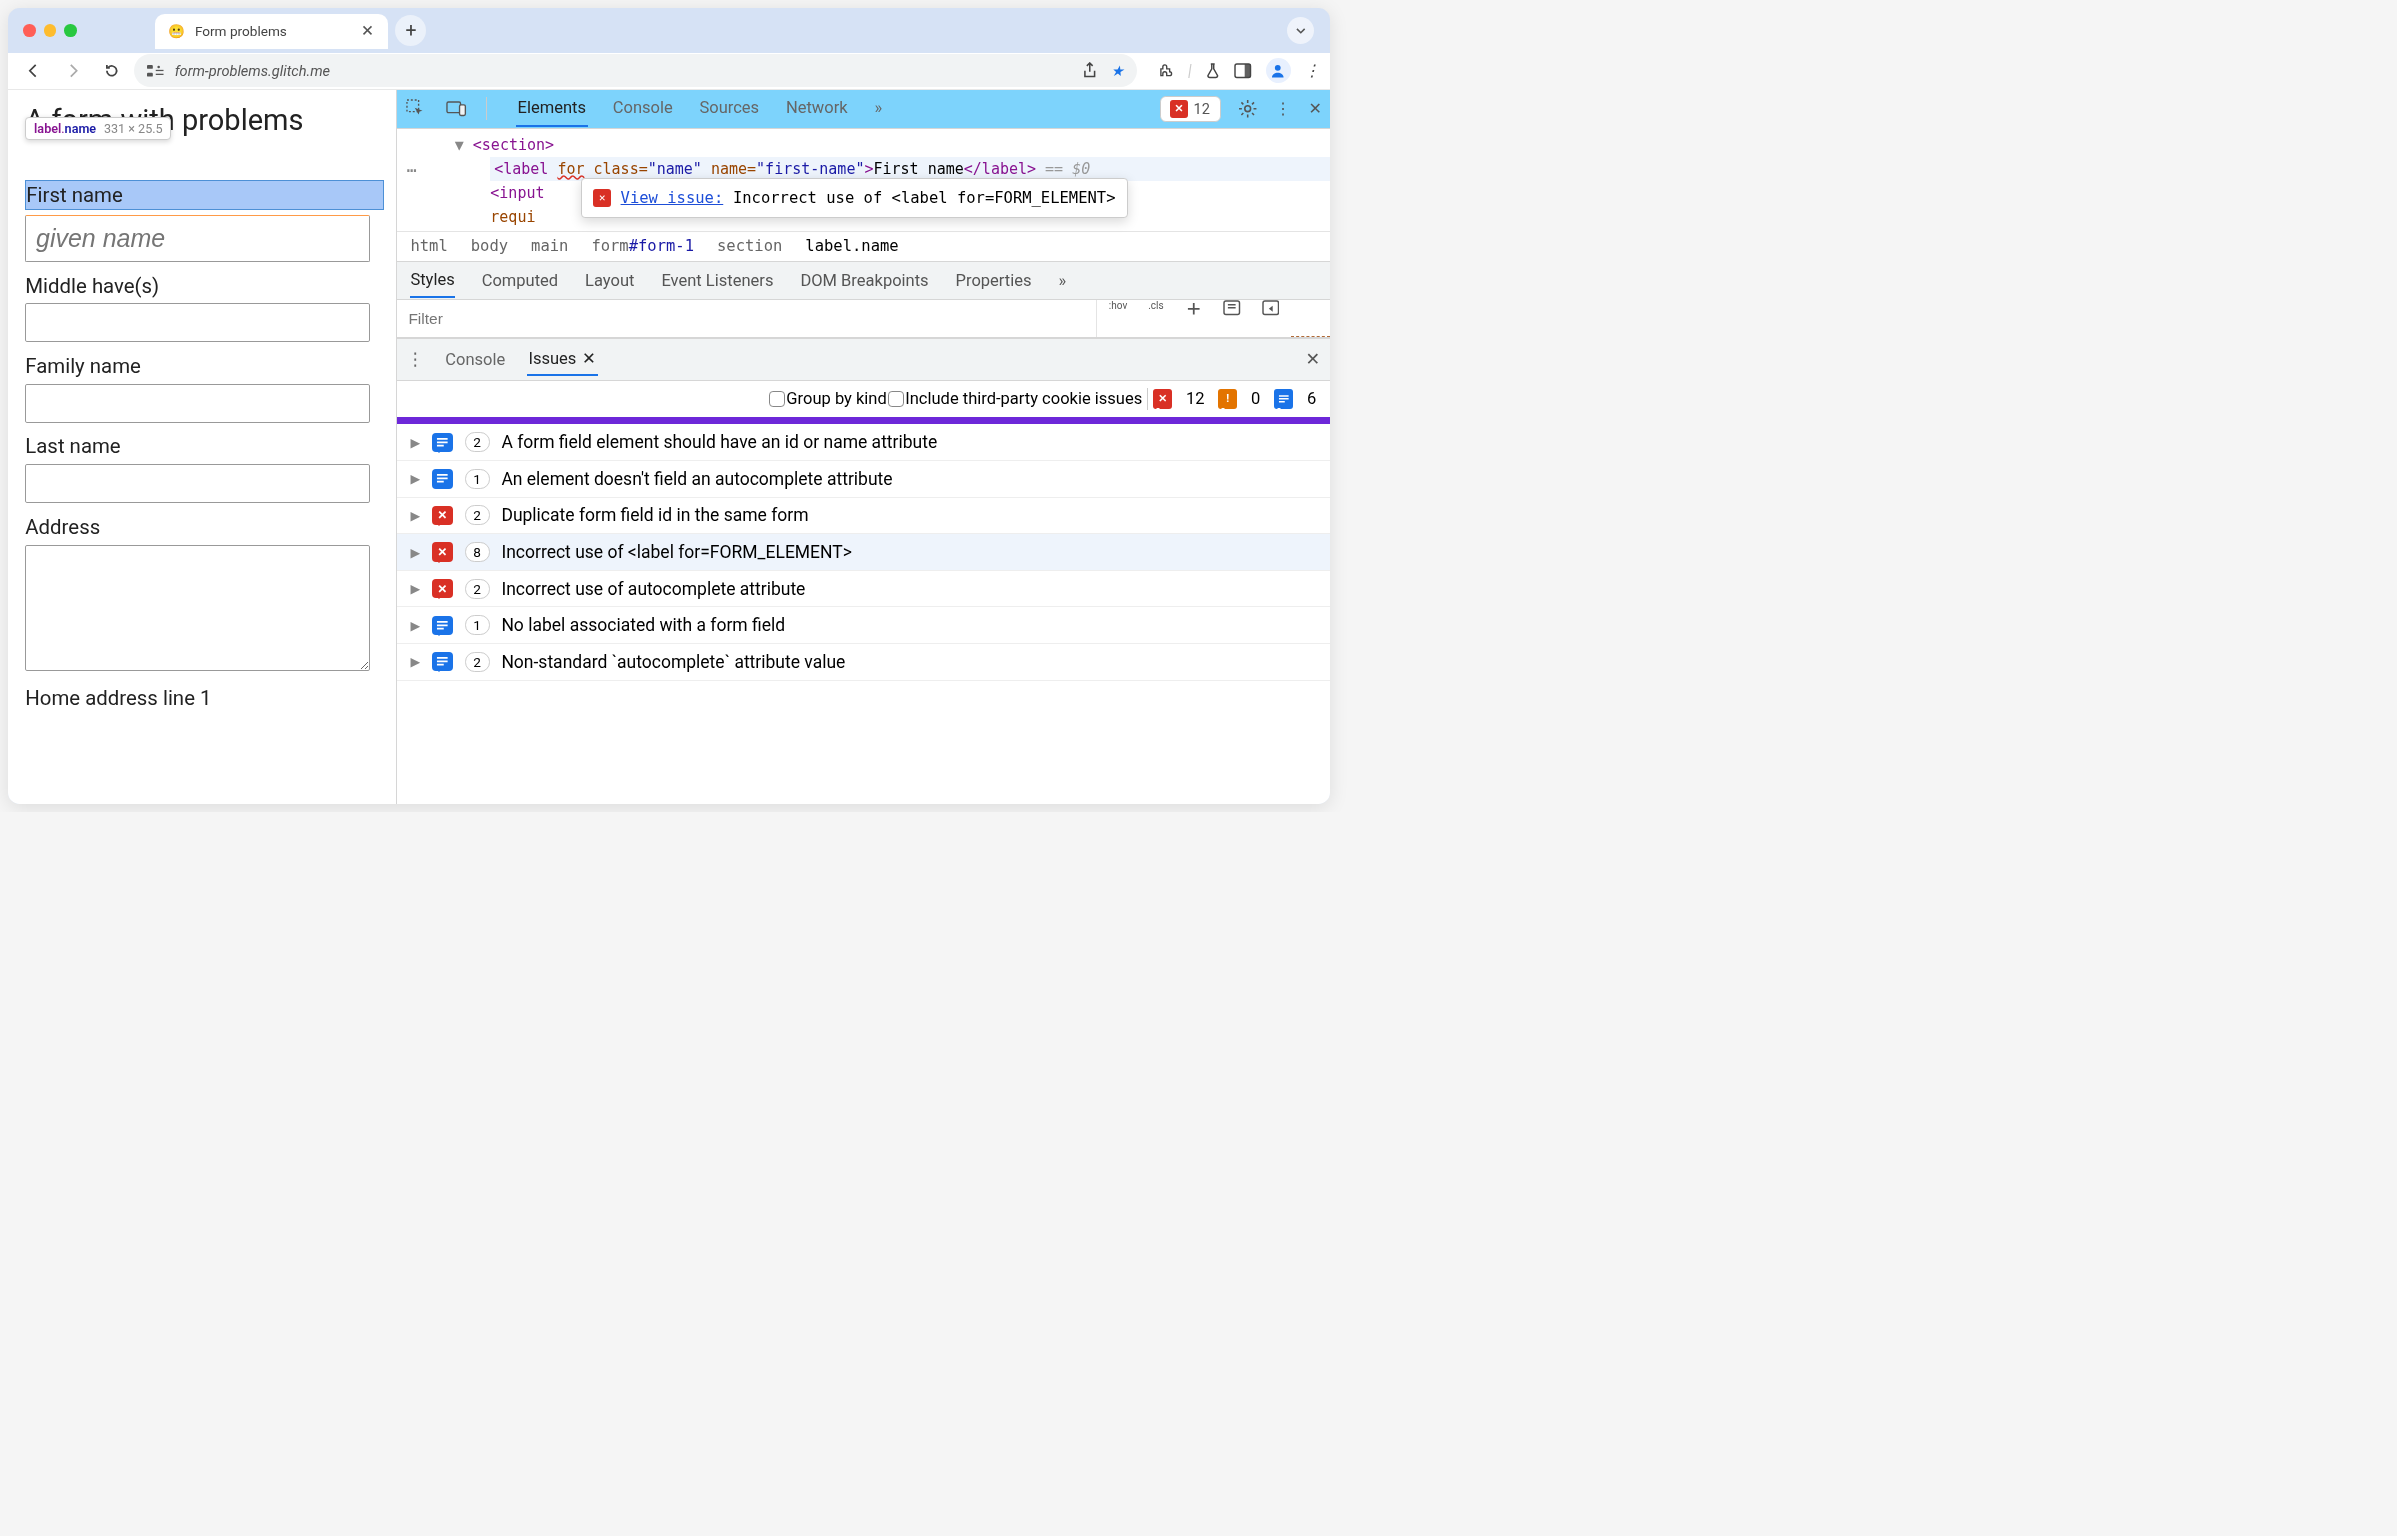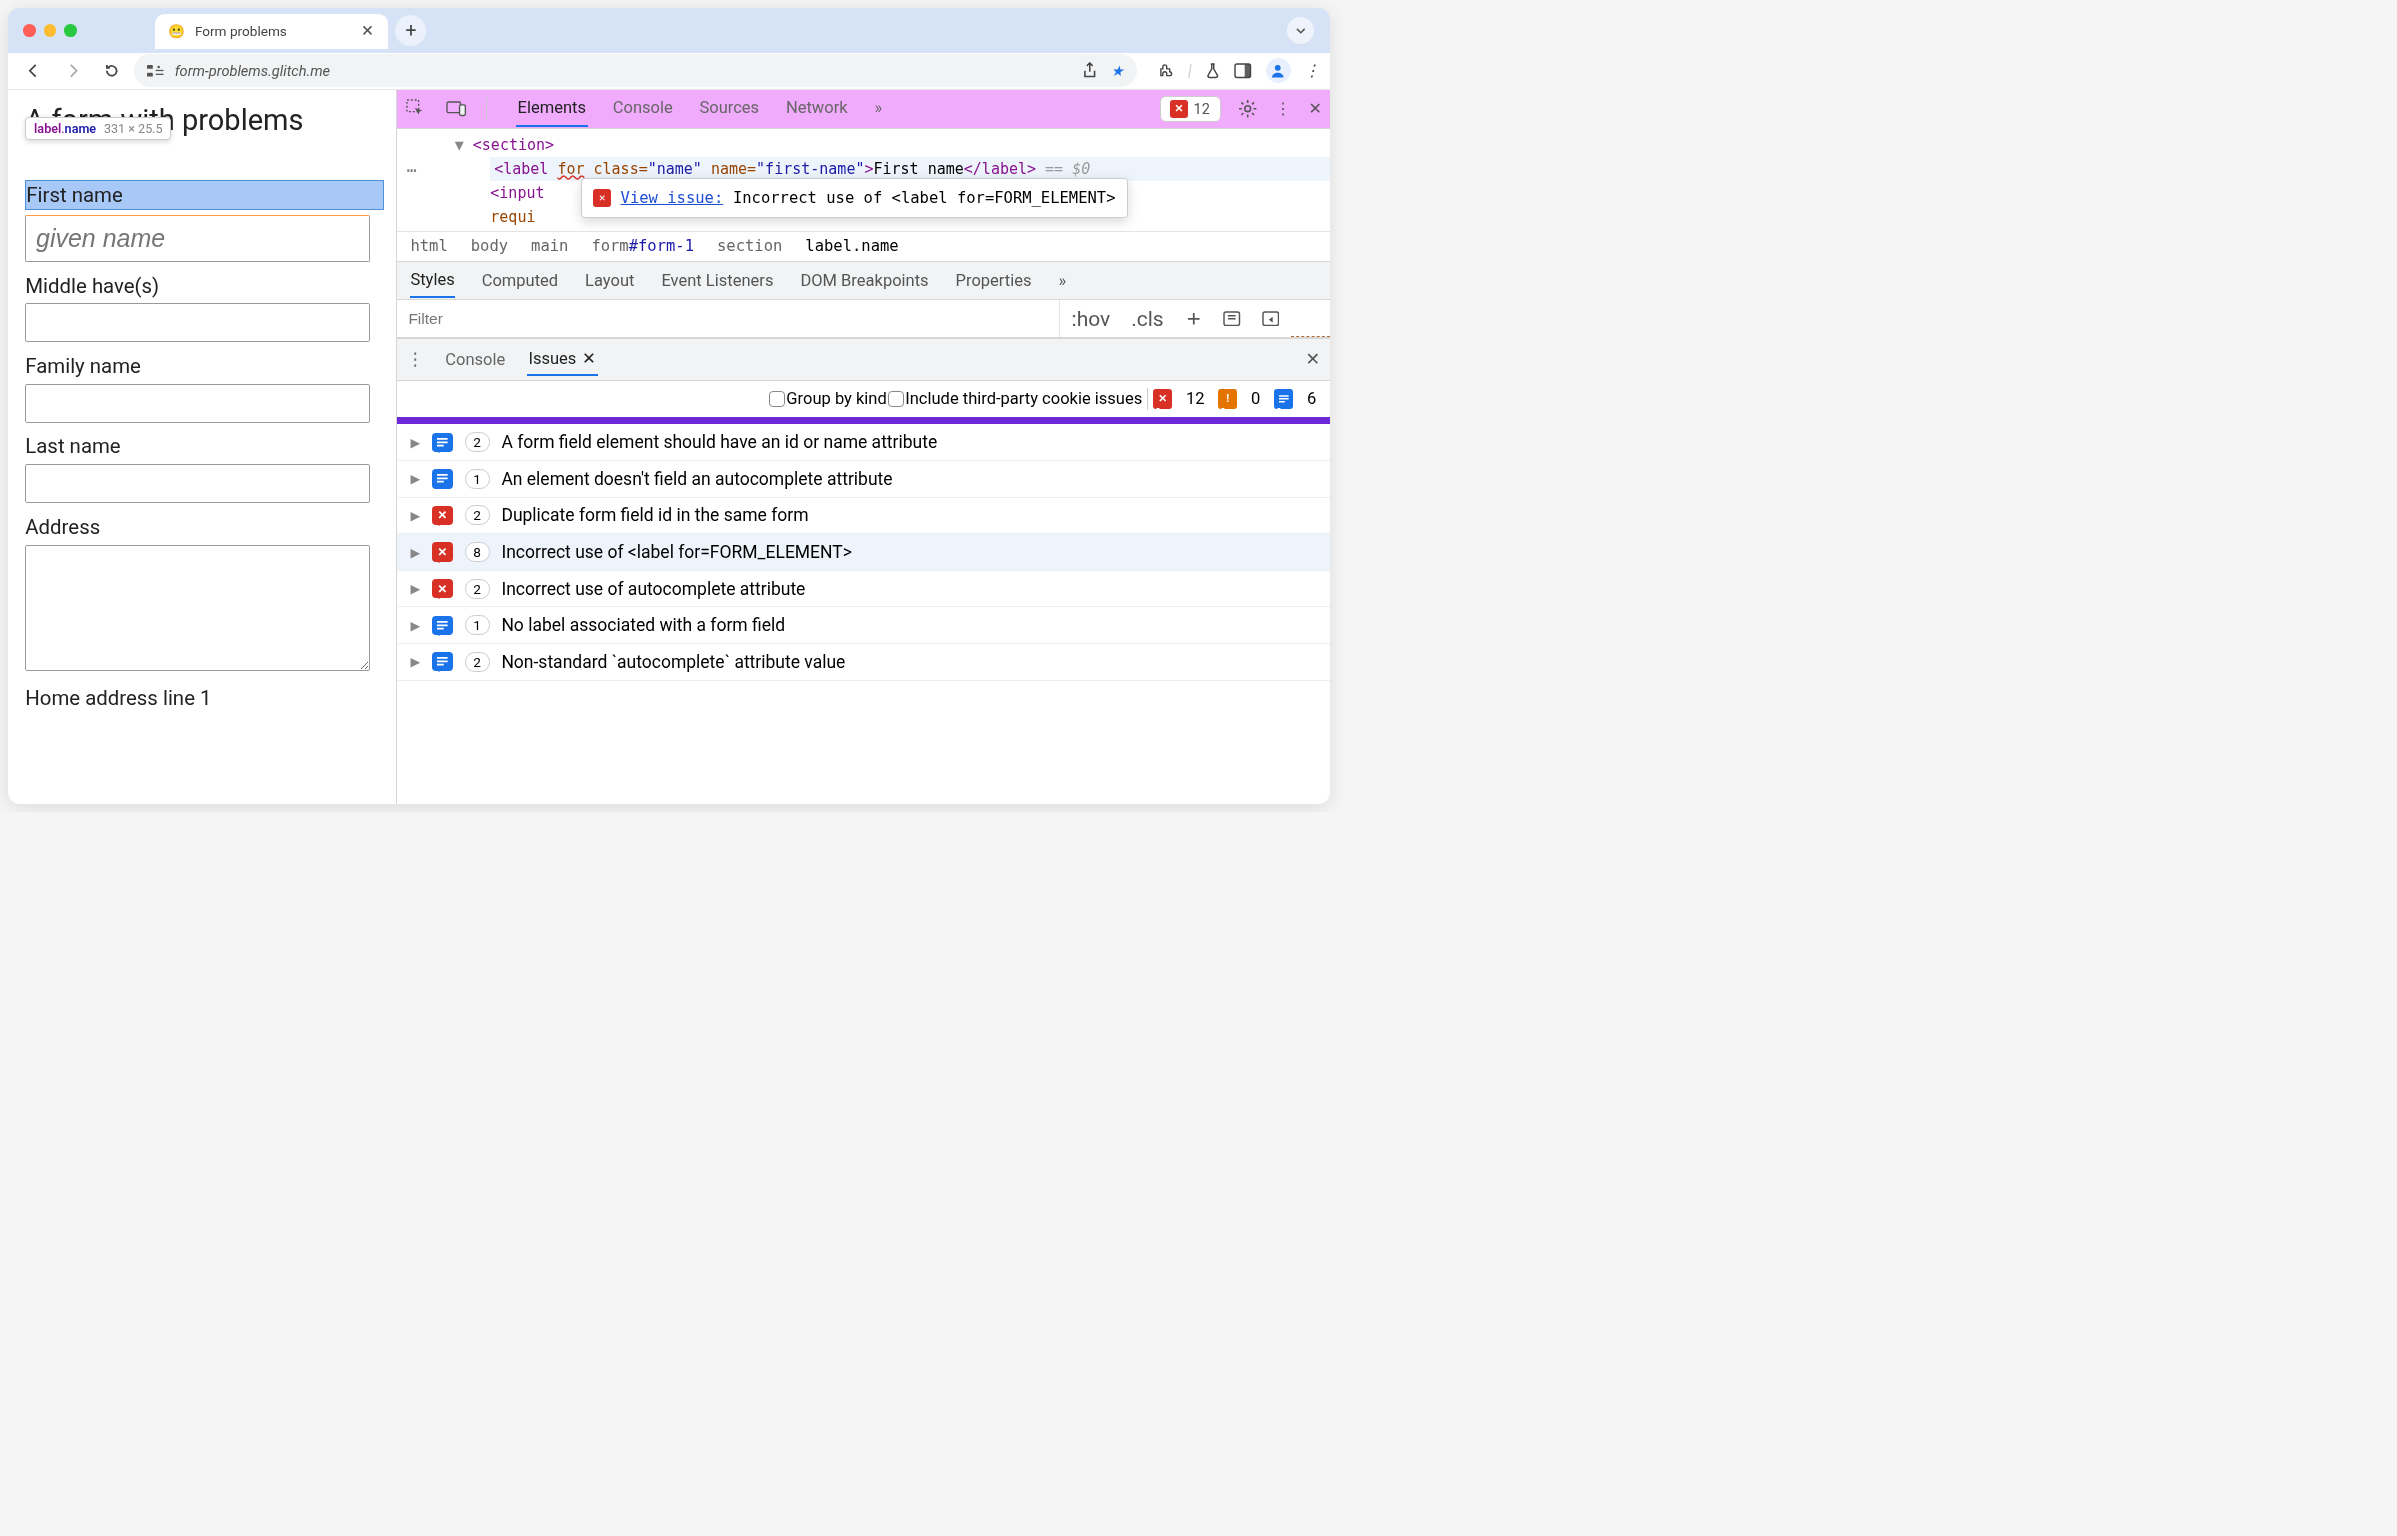--- a/index.html
+++ b/index.html
@@ -50,21 +50,21 @@
 
 .form-label{ font-size:20.4px; color:#222; margin-top:11.6px; display:block;}
 .label-highlight{ background:#a8c8f8; padding:1.9px 0; display:block; width:100%; border:1px solid #4d90d6;}
 .form-input{ width:96%; border:1px solid #999; border-radius:1.9px; padding:7.8px 9.7px; font-size:25px; margin-top:5.8px; color:#888;font-style:italic;}
 .form-input.topborder{ border-top:1px solid #ff9b47;}
 .form-textarea{ min-height:126px; resize:both;}
 .empty-input{ height:39px;}
 
 
 .devtools{ flex:1; display:flex; flex-direction:column; border-left:1px solid #d6d6d6;}
-.dt-topbar{ height:39px; background:#f0abfc; border-bottom:1px solid #d6d6d6; display:flex; align-items:center; padding:0 7.8px; gap:17.5px;}
+.dt-topbar{ height:39px; background:#7dd3fc; border-bottom:1px solid #d6d6d6; display:flex; align-items:center; padding:0 7.8px; gap:17.5px;}
 .dt-icon{ width:23px; height:23px; display:flex; align-items:center; justify-content:center; color:#555;}
 .dt-tabs{ display:flex; gap:23px; margin-left:11.6px;}
 .dt-tab{ font-size:16.5px; color:#666; padding:7.8px 1.9px; }
 .dt-tab.active{ color:#222; border-bottom:2.9px solid #1a73e8;}
 .dt-errors-badge{ background:#fff; border:1px solid #ccc; border-radius:5.8px; padding:2.9px 9.7px; display:flex; align-items:center; gap:5.8px; font-size:14.6px;}
 .dt-err-icon{ background:#d93025; color:#fff; width:17.5px; height:17.5px; border-radius:2.9px; display:flex; align-items:center; justify-content:center; font-size:10.7px; font-weight:bold;}
 .dt-topbar-right{ margin-left:auto; display:flex; gap:17.5px; align-items:center; color:#555;}
 
 .dt-dom{ padding:3.9px 0 1.9px 76px; font-family: Menlo, Consolas, monospace; font-size:15px; line-height:1.6; position:relative; background:#fff;}
 .dt-dom .tri{ position:absolute; left:58px; top:3.9px; color:#888;}
@@ -84,21 +84,21 @@
 .bc-item{ color:#666;}
 .bc-item.sel{ color:#000;}
 .bc-item .formid{ color:#1a1aa6;}
 
 .dt-subtabs{ background:#f1f3f4; border-top:1px solid #d6d6d6; border-bottom:1px solid #d6d6d6; display:flex; align-items:center; padding:0 13.6px; gap:27px; height:39px;}
 .dt-subtab{ font-size:16.5px; color:#555; padding:6.8px 0;}
 .dt-subtab.active{ color:#222; border-bottom:2.9px solid #1a73e8;}
 
 .dt-filterrow{ display:flex; align-items:center; border-bottom:1px solid #d6d6d6;}
 .dt-filter{ flex:1; border:none; padding:7.8px 11.6px; font-size:15.5px;}
-.dt-filter-tools{ display:flex; gap:21px; align-items:center; padding:0 11.6px; color:#555; font-size:21px; border-left:1px solid #e4e4e4; height:37px;}
+.dt-filter-tools{ display:flex; gap:21px; align-items:flex-start; padding:0 11.6px; color:#555; font-size:10px; border-left:1px solid #e4e4e4; height:37px;}
 .dashed-stub{ flex:0 0 39px; border-top:1.9px dashed #b06a37; align-self:flex-end;}
 
 
 .dt-drawer{ border-top:1.9px solid #d6d6d6; display:flex; flex-direction:column; flex:1;}
 .drawer-tabs{ background:#f1f3f4; display:flex; align-items:center; padding:3.9px 9.7px; gap:19.4px; border-bottom:1px solid #d6d6d6;}
 .drawer-dots{ color:#666; font-size:17.5px;}
 .drawer-tab{ font-size:16.5px; color:#666; padding:5.8px 1.9px; display:flex; align-items:center; gap:5.8px;}
 .drawer-tab.active{ color:#222; border-bottom:2.9px solid #1a73e8;}
 .drawer-close{ margin-left:auto; color:#555; font-size:17.5px;}
 

